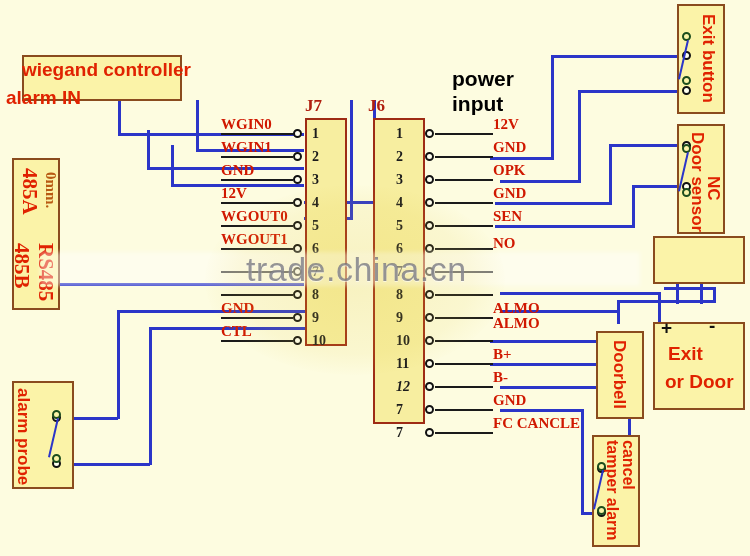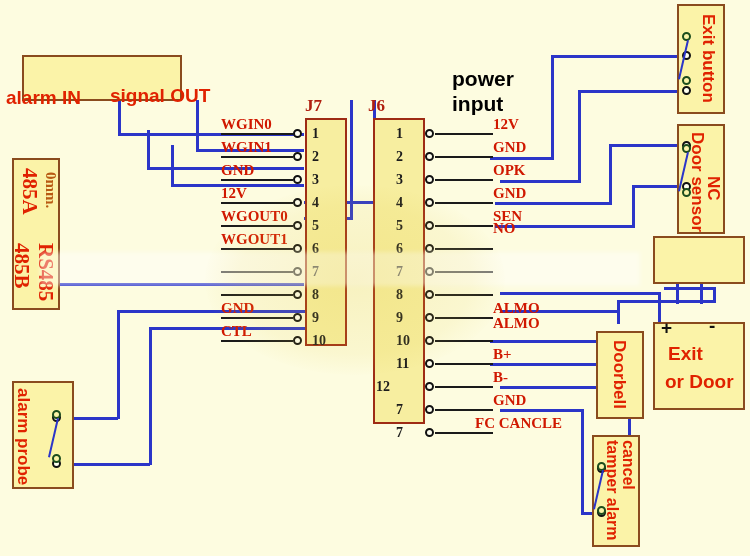--- a/index.html
+++ b/index.html
@@ -182,22 +182,22 @@
   <div class="w wh" style="left:592px;top:468px;width:39px;"></div>
 
   <div class="w wh" style="left:500px;top:409px;width:84px;"></div>
   <div class="w wv" style="left:581px;top:409px;height:106px;"></div>
   <div class="w wh" style="left:581px;top:512px;width:14px;"></div>
 
   <div class="w wv" style="left:676px;top:282px;height:22px;"></div>
   <div class="w wv" style="left:700px;top:282px;height:22px;"></div>
 
   <div class="box" style="left:22px;top:55px;width:160px;height:46px;"></div>
+  <div class="lbl" style="left:22px;top:60px;font-size:19px;">wiegand controller</div>
   <div class="lbl" style="left:6px;top:88px;font-size:19px;">alarm IN</div>
-  <div class="lbl" style="left:110px;top:86px;font-size:19px;">signal OUT</div>
 
   <div class="box" style="left:12px;top:158px;width:48px;height:152px;"></div>
   <div class="lbl rot serif" style="left:40px;top:168px;font-size:21px;transform:rotate(90deg);">485A</div>
   <div class="lbl rot serif" style="left:58px;top:172px;font-size:15px;transform:rotate(90deg);color:#b85a12;">0mm.</div>
   <div class="lbl rot serif" style="left:32px;top:243px;font-size:21px;transform:rotate(90deg);">485B</div>
   <div class="lbl rot serif" style="left:56px;top:243px;font-size:21px;transform:rotate(90deg);">RS485</div>
 
   <div class="box" style="left:12px;top:381px;width:62px;height:108px;"></div>
   <div class="lbl rot" style="left:32px;top:388px;font-size:17px;transform:rotate(90deg);">alarm probe</div>
   <div class="sw" style="left:42px;top:410px;width:24px;height:62px;">
@@ -260,21 +260,21 @@
       <div class="pin-num" style="left: 396px; top: 150px;">2</div>
       <div class="pin-num" style="left: 396px; top: 173px;">3</div>
       <div class="pin-num" style="left: 396px; top: 196px;">4</div>
       <div class="pin-num" style="left: 396px; top: 219px;">5</div>
       <div class="pin-num" style="left: 396px; top: 242px;">6</div>
       <div class="pin-num" style="left: 396px; top: 265px;">7</div>
       <div class="pin-num" style="left: 396px; top: 288px;">8</div>
       <div class="pin-num" style="left: 396px; top: 311px;">9</div>
       <div class="pin-num" style="left: 396px; top: 334px;">10</div>
       <div class="pin-num" style="left: 396px; top: 357px;">11</div>
-      <div class="pin-num" style="left: 376px; top: 380px;">12</div>
+      <div class="pin-num" style="left: 396px; top: 380px; font-style: italic;">12</div>
       <div class="pin-num" style="left: 396px; top: 403px;">7</div>
       <div class="pin-num" style="left: 396px; top: 426px;">7</div>
     </div>
   <div id="j6-signals">
       <div class="term" style="left: 425px; top: 129px;"></div>
       <div class="lead" style="top: 133px; left: 435px; width: 58px;"></div>
       <div class="sig" style="top: 117px; left: 493px;">12V</div>
       <div class="term" style="left: 425px; top: 152px;"></div>
       <div class="lead" style="top: 156px; left: 435px; width: 58px;"></div>
       <div class="sig" style="top: 140px; left: 493px;">GND</div>
@@ -282,21 +282,21 @@
       <div class="lead" style="top: 179px; left: 435px; width: 58px;"></div>
       <div class="sig" style="top: 163px; left: 493px;">OPK</div>
       <div class="term" style="left: 425px; top: 198px;"></div>
       <div class="lead" style="top: 202px; left: 435px; width: 58px;"></div>
       <div class="sig" style="top: 186px; left: 493px;">GND</div>
       <div class="term" style="left: 425px; top: 221px;"></div>
       <div class="lead" style="top: 225px; left: 435px; width: 58px;"></div>
       <div class="sig" style="top: 209px; left: 493px;">SEN</div>
       <div class="term" style="left: 425px; top: 244px;"></div>
       <div class="lead" style="top: 248px; left: 435px; width: 58px;"></div>
-      <div class="sig" style="top: 221px; left: 493px;">NO</div>
+      <div class="sig" style="top: 236px; left: 493px;">NO</div>
       <div class="term" style="left: 425px; top: 267px;"></div>
       <div class="lead" style="top: 271px; left: 435px; width: 58px;"></div>
       <div class="term" style="left: 425px; top: 290px;"></div>
       <div class="lead" style="top: 294px; left: 435px; width: 58px;"></div>
       <div class="term" style="left: 425px; top: 313px;"></div>
       <div class="lead" style="top: 317px; left: 435px; width: 58px;"></div>
       <div class="sig" style="top: 301px; left: 493px;">ALMO</div>
       <div class="term" style="left: 425px; top: 336px;"></div>
       <div class="lead" style="top: 340px; left: 435px; width: 58px;"></div>
       <div class="sig" style="top: 316px; left: 493px;">ALMO</div>
@@ -304,21 +304,21 @@
       <div class="lead" style="top: 363px; left: 435px; width: 58px;"></div>
       <div class="sig" style="top: 347px; left: 493px;">B+</div>
       <div class="term" style="left: 425px; top: 382px;"></div>
       <div class="lead" style="top: 386px; left: 435px; width: 58px;"></div>
       <div class="sig" style="top: 370px; left: 493px;">B-</div>
       <div class="term" style="left: 425px; top: 405px;"></div>
       <div class="lead" style="top: 409px; left: 435px; width: 58px;"></div>
       <div class="sig" style="top: 393px; left: 493px;">GND</div>
       <div class="term" style="left: 425px; top: 428px;"></div>
       <div class="lead" style="top: 432px; left: 435px; width: 58px;"></div>
-      <div class="sig" style="top: 416px; left: 475px;">FC  CANCLE</div>
+      <div class="sig" style="top: 416px; left: 493px;">FC  CANCLE</div>
     </div>
 
   <div style="position:absolute;left:452px;top:67px;font-family:'Liberation Sans',sans-serif;font-weight:bold;font-size:21px;color:#000;z-index:9;">power</div>
   <div style="position:absolute;left:452px;top:92px;font-family:'Liberation Sans',sans-serif;font-weight:bold;font-size:21px;color:#000;z-index:9;">input</div>
 
   <div class="box" style="left:677px;top:4px;width:48px;height:110px;"></div>
   <div class="lbl rot" style="left:717px;top:14px;font-size:17px;transform:rotate(90deg);">Exit button</div>
   <div class="sw" style="left:674px;top:32px;width:24px;height:62px;">
     <div class="node" style="left:8px;top:0px;"></div>
     <div class="node" style="left:8px;top:44px;"></div>
@@ -356,14 +356,15 @@
   <div class="sw" style="left:589px;top:462px;width:24px;height:62px;">
     <div class="node" style="left:8px;top:0px;"></div>
     <div class="node" style="left:8px;top:44px;"></div>
     <div class="arm" style="left:13px;top:8px;height:40px;transform:rotate(13deg);"></div>
   </div>
   <div class="term" style="left:597px;top:464px;"></div>
   <div class="term" style="left:597px;top:508px;"></div>
 
   <div id="wmcircle"></div>
   <div id="wmband"></div>
+  <div id="wm">trade.china.cn</div>
 
 </div>
 
 </body></html>

